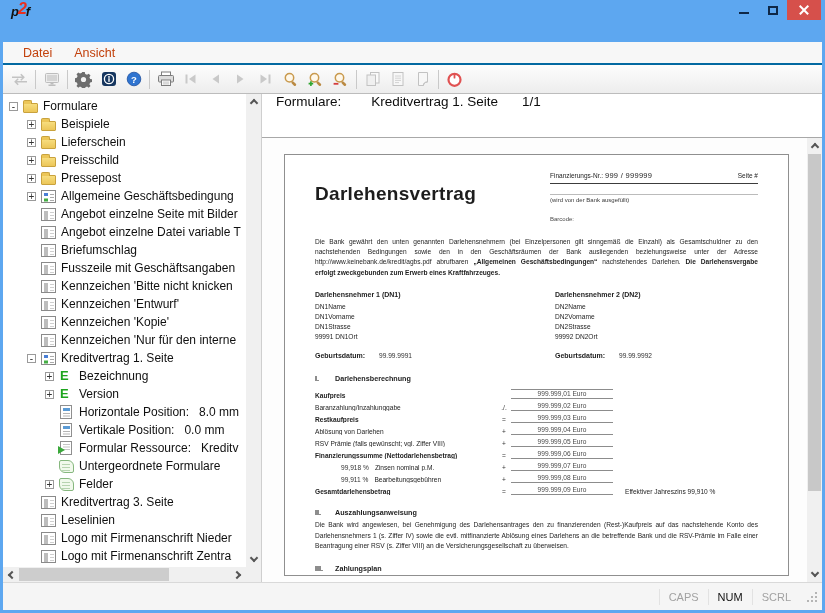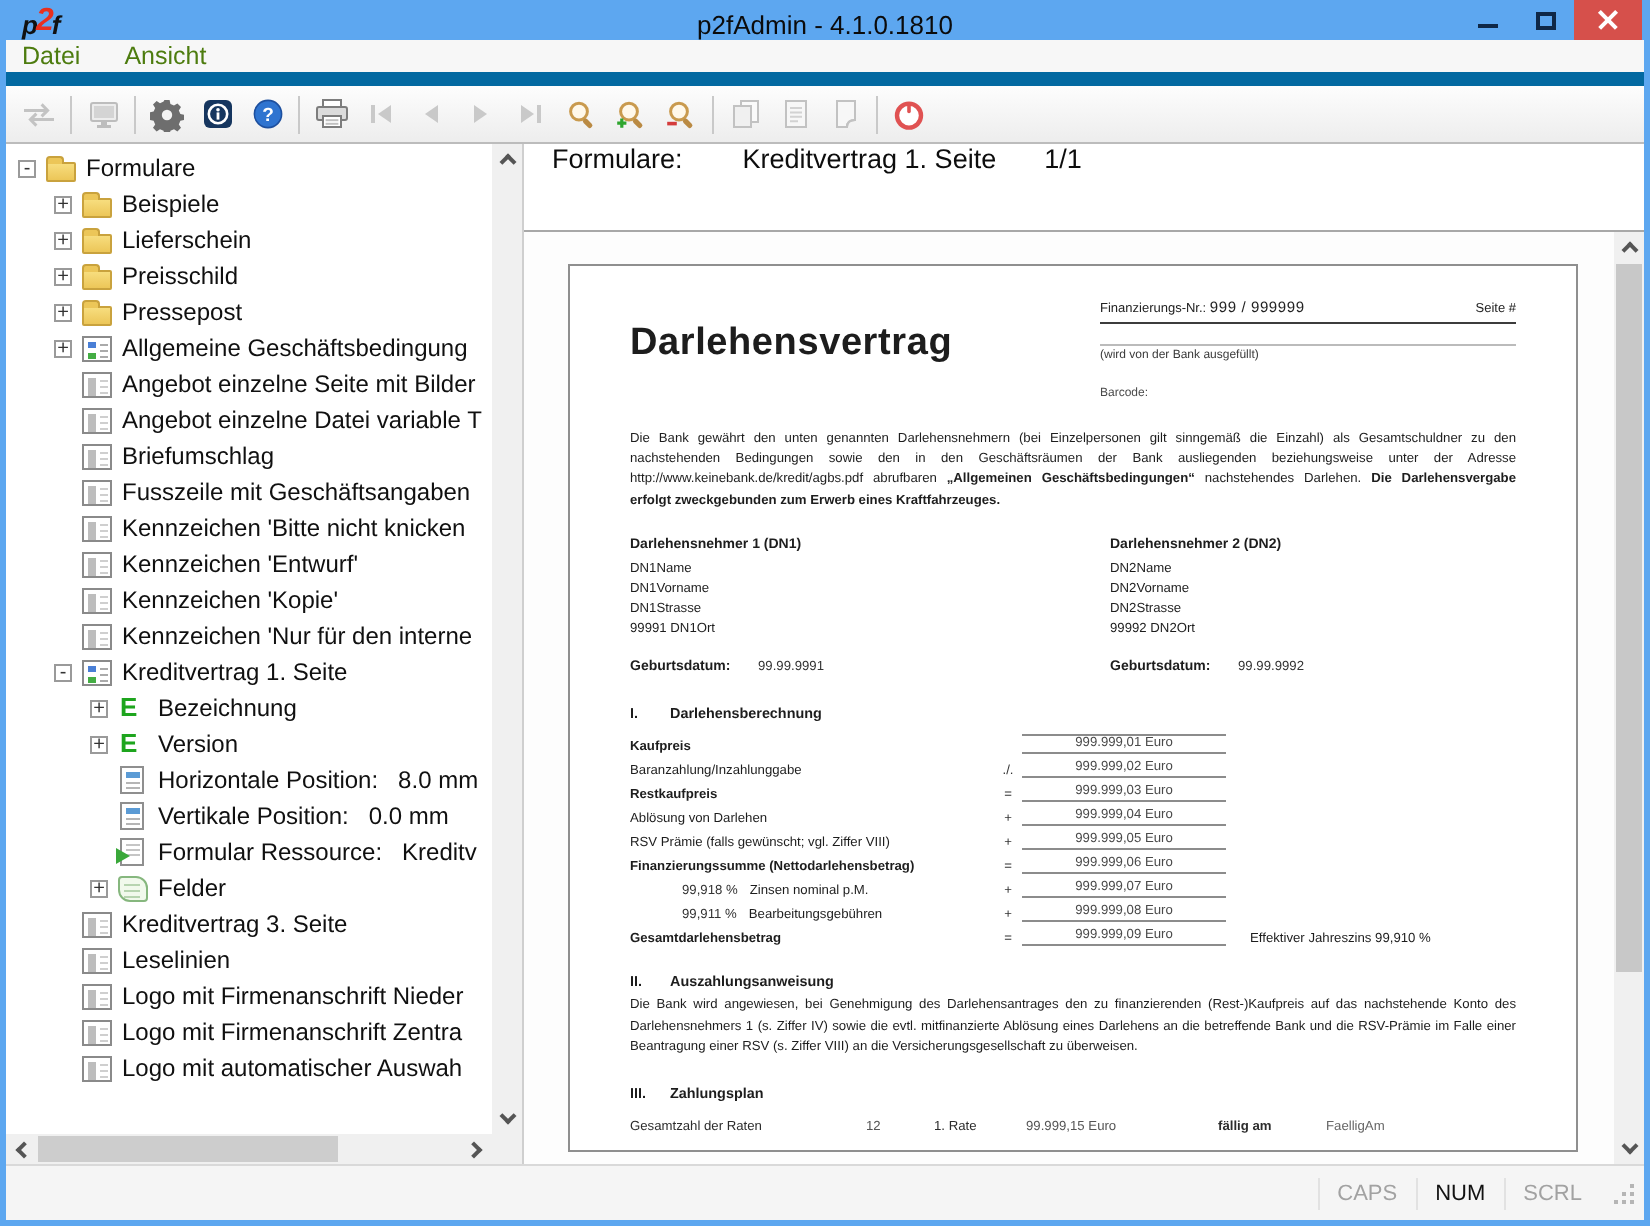--- a/index.html
+++ b/index.html
@@ -1,32 +1,32 @@
 <!DOCTYPE html>
 <html><head>
 <meta charset="utf-8">
 <style>
   html,body{margin:0;padding:0;background:#fff;font-family:"Liberation Sans",sans-serif;}
   *{box-sizing:border-box;}
   .window{width:825px;height:613px;border:3px solid #5da7f0;border-top:none;display:flex;flex-direction:column;background:#f0f0f0;position:relative;}
   
-  .titlebar{height:20px;background:#5da7f0;position:relative;display:flex;align-items:flex-end;flex:0 0 auto;}
+  .titlebar{height:42px;background:#5da7f0;position:relative;display:flex;align-items:flex-start;flex:0 0 auto;}
   .logo{font-style:italic;font-weight:bold;font-size:13px;color:#111;margin-left:8px;letter-spacing:0;}
   .logo .l2{color:#e8301f;font-size:16px;vertical-align:2px;margin:0 -1px;}
   .wtitle{position:absolute;left:0;right:0;text-align:center;font-size:13px;color:#0b0b0b;pointer-events:none;}
   .wbtns{position:absolute;right:1px;top:0;display:flex;height:20px;}
   .wbtn{width:29px;height:20px;display:flex;align-items:center;justify-content:center;cursor:default;}
   .glyph-min{width:10px;height:2px;background:#0f2847;margin-top:6px;}
   .glyph-max{width:10px;height:9px;border:2px solid #0f2847;background:transparent;}
   .wbtn.close{width:34px;background:#d6504b;position:relative;}
   .glyph-close{position:relative;width:12px;height:12px;}
   .glyph-close::before,.glyph-close::after{content:"";position:absolute;left:0;top:5px;width:12px;height:1.8px;background:#fff;}
   .glyph-close::before{transform:rotate(45deg);} .glyph-close::after{transform:rotate(-45deg);}
   
-  .menubar{height:23px;background:#f7f7f7;display:flex;align-items:center;font-size:12.5px;color:#4d7c0f;border-bottom:7px solid #0369a1;flex:0 0 auto;}
+  .menubar{height:23px;background:#f7f7f7;display:flex;align-items:center;padding-left:12px;font-size:12.5px;color:#c2410c;border-bottom:2px solid #0369a1;flex:0 0 auto;}
   .mitem{padding:2px 8px;margin-right:6px;}
   
   .toolbar{height:29px;background:linear-gradient(#fdfdfd,#ededed);border-bottom:1px solid #bcbcbc;display:flex;align-items:center;padding-left:4px;flex:0 0 auto;}
   .tbtn{width:25px;height:23px;display:flex;align-items:center;justify-content:center;}
   .tsep{width:1px;height:19px;background:#c9c9c9;margin:0 3px;}
   
   .main{flex:1;display:flex;min-height:0;background:#4c1d95;}
   .treepanel{flex:0 0 258px;position:relative;background:#fff;overflow:hidden;}
   .tree{position:absolute;left:0;top:0;right:15px;bottom:15px;overflow:hidden;padding-top:3px;}
   .ti{height:18px;display:flex;align-items:center;font-size:12px;color:#101010;white-space:nowrap;overflow:hidden;}
@@ -114,21 +114,20 @@
   .grip::before{content:"";position:absolute;right:3px;bottom:4px;width:2px;height:2px;background:#b5b5b5;
     box-shadow:-4px 0 #b5b5b5,-8px 0 #b5b5b5,0 -4px #b5b5b5,-4px -4px #b5b5b5,0 -8px #b5b5b5;}
 </style>
 </head>
 <body>
 
 <div class="window">
 
   <div class="titlebar">
     <span class="logo"><span>p</span><span class="l2">2</span><span>f</span></span>
-    <div class="wtitle">p2fAdmin - 4.1.0.1810</div>
     <div class="wbtns">
       <div class="wbtn">
           <div class="glyph-min"></div>
         </div>
       <div class="wbtn">
           <div class="glyph-max"></div>
         </div>
       <div class="wbtn close">
           <div class="glyph-close"></div>
         </div>
@@ -355,20 +354,25 @@
           </div>
         <div class="ti l2x">
             <span class="exp noexp"></span>
             <span class="ic ic-doc"></span>
             <span class="tl">Vertikale Position:&nbsp;&nbsp;&nbsp;0.0 mm</span>
           </div>
         <div class="ti l2x">
             <span class="exp noexp"></span>
             <span class="ic ic-res"></span>
             <span class="tl">Formular Ressource:&nbsp;&nbsp;&nbsp;Kreditv</span>
+          </div>
+        <div class="ti l2x">
+            <span class="exp noexp"></span>
+            <span class="ic ic-scroll"></span>
+            <span class="tl">Untergeordnete Formulare</span>
           </div>
         <div class="ti l2x">
             <span class="exp plus"></span>
             <span class="ic ic-scroll"></span>
             <span class="tl">Felder</span>
           </div>
         <div class="ti l1">
             <span class="exp noexp"></span>
             <span class="ic ic-formg"></span>
             <span class="tl">Kreditvertrag 3. Seite</span>

